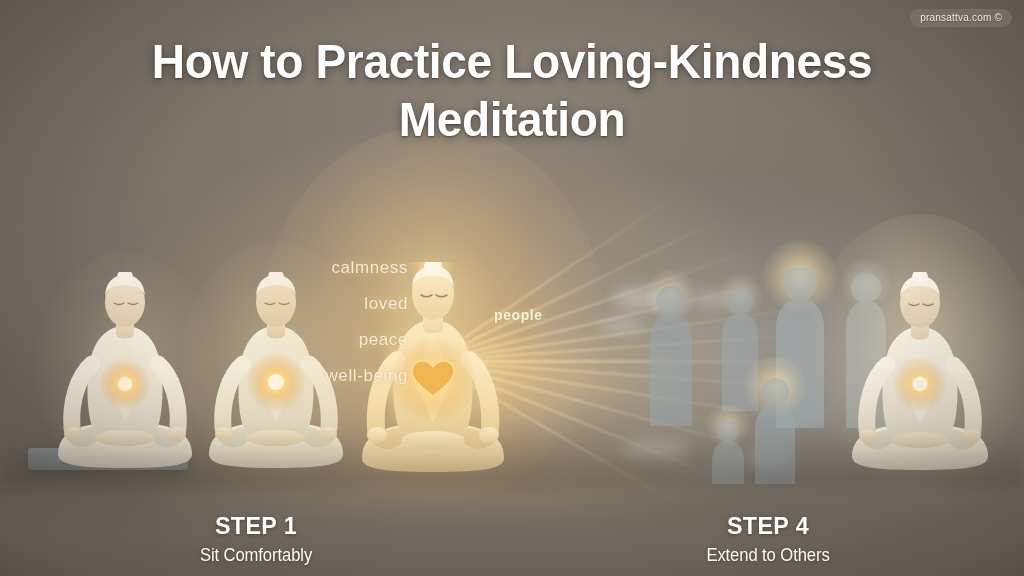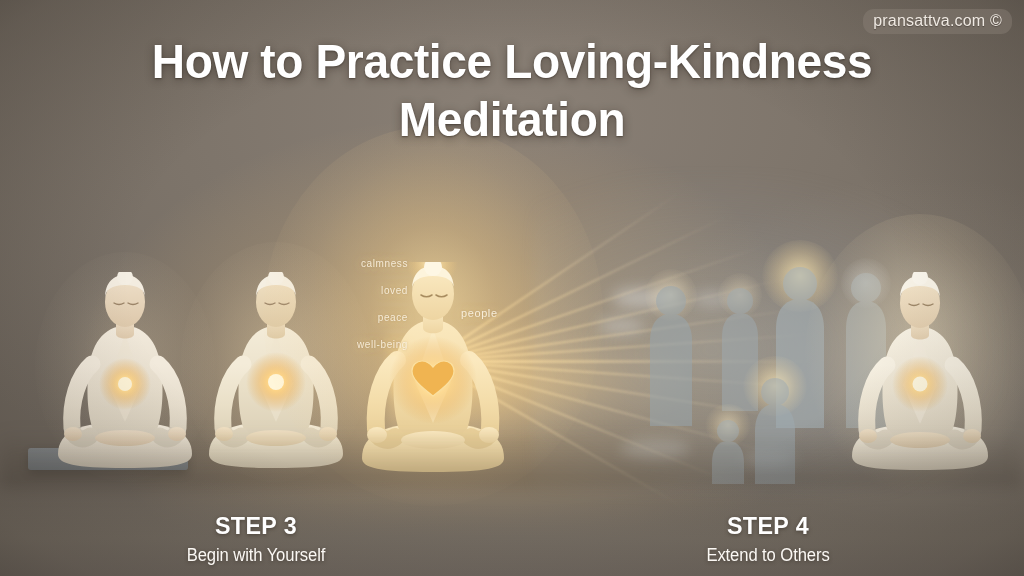--- a/index.html
+++ b/index.html
@@ -126,34 +126,35 @@
   .words {
     position: absolute;
     left: 300px;
     top: 258px;
     width: 108px;
     text-align: right;
     font-family: "Liberation Sans", sans-serif;
   }
   .words .w {
     display: block;
-    font-size: 10px;
+    font-size: 17px;
     letter-spacing: 0.6px;
     color: rgba(255,247,230,0.86);
     text-shadow: 0 0 8px rgba(255,220,150,0.7), 0 0 2px rgba(120,90,40,0.35);
     margin-bottom: 16px;
   }
   .word-people {
     position: absolute;
-    left: 461px;
+    left: 494px;
     top: 307px;
-    font-size: 11px;
+    font-size: 14px;
     letter-spacing: 0.6px;
     color: rgba(255,248,232,0.88);
     text-shadow: 0 0 9px rgba(255,222,152,0.75), 0 0 2px rgba(120,90,40,0.35);
+    font-weight: bold;
   }
 
   
   .title {
     position: absolute;
     left: 0; right: 0;
     top: 32px;
     text-align: center;
     color: #ffffff;
     font-size: 49px;
@@ -166,21 +167,21 @@
 
   
   .watermark {
     position: absolute;
     top: 9px;
     right: 12px;
     padding: 3px 10px 4px;
     border-radius: 11px;
     background: rgba(140,132,122,0.42);
     color: #efe9e2;
-    font-size: 16px;
+    font-size: 10px;
     letter-spacing: 0.2px;
     font-weight: 400;
     text-shadow: 0 1px 1px rgba(40,34,28,0.45);
   }
 
   
   .steps {
     position: absolute;
     left: 0; right: 0;
     bottom: 10px;
@@ -497,22 +498,22 @@
 
   <div class="title">
     <div>How to Practice Loving-Kindness</div>
     <div>Meditation</div>
   </div>
 
   <div class="watermark">pransattva.com ©</div>
 
   <div class="steps">
     <div class="step">
-      <span class="step-num">STEP 3</span>
-      <span class="step-label">Begin with Yourself</span>
+      <span class="step-num">STEP 1</span>
+      <span class="step-label">Sit Comfortably</span>
     </div>
     <div class="step">
       <span class="step-num">STEP 4</span>
       <span class="step-label">Extend to Others</span>
     </div>
   </div>
 
 </div>
 
 </body></html>

